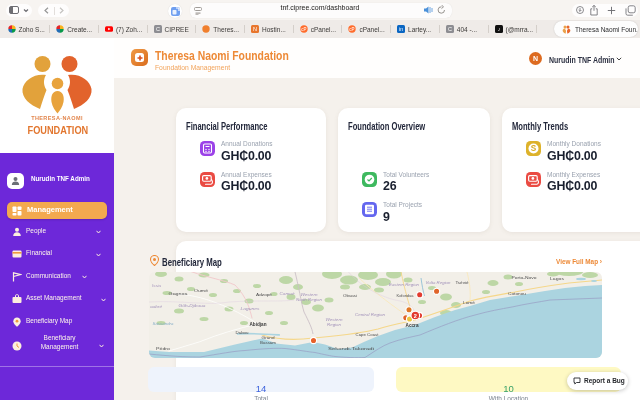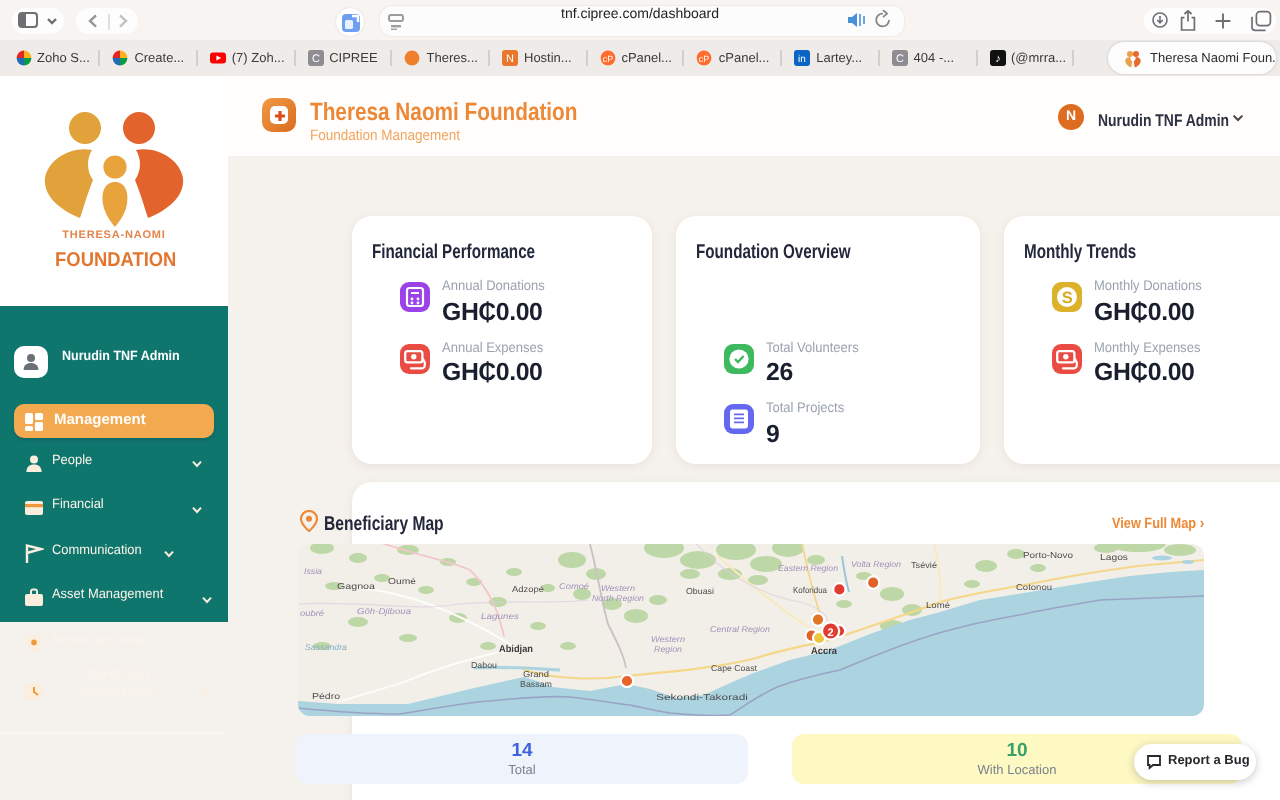--- a/index.html
+++ b/index.html
@@ -14,21 +14,21 @@
 .pill { position:absolute; background:#fefdfd; border-radius:8px; }
 #urlbar { position:absolute; left:190px; top:2.5px; width:262px; height:15px; background:#fdfcfc; border-radius:6px; box-shadow:0 0 1px rgba(0,0,0,0.12); }
 #urltext { position:absolute; left:0; right:0; top:4px; text-align:center; font-size:7px; color:#23211f; }
 .tab { position:absolute; top:20px; height:18px; overflow:hidden; }
 .tab .fav { position:absolute; left:7px; top:5px; width:8px; height:8px; border-radius:2px; }
 .tab .tt { position:absolute; left:18px; top:6px; font-size:6.5px; color:#3c3a38; white-space:nowrap; }
 .tabsep { position:absolute; top:25px; width:1px; height:8px; background:#d4cfca; }
 #activetab { position:absolute; left:554px; top:20.5px; width:83.5px; height:16.5px; background:#fdfdfd; border-radius:8px; box-shadow:0 0 1.5px rgba(0,0,0,0.18); overflow:hidden; }
 
 
-#sidebar { position:absolute; left:0; top:38px; width:114px; height:273px; background:#0f766e; }
+#sidebar { position:absolute; left:0; top:38px; width:114px; height:362px; background:#6d28d9; }
 #logobox { position:absolute; left:0; top:0; width:114px; height:115px; background:#ffffff; }
 .navrow { position:absolute; left:0; width:114px; height:22px; color:#fff; }
 .navrow .nicon { position:absolute; left:12px; top:3px; width:10px; height:10px; }
 .navrow .ntext { position:absolute; left:26px; top:3px; font-size:6.8px; color:#fdf4ea; transform:scaleX(0.95); transform-origin:0 0; white-space:nowrap; }
 .navrow .chev { position:absolute; top:6.5px; width:5px; height:3.5px; }
 #dashrow { position:absolute; left:7px; top:164px; width:100px; height:17px; background:#f3a94f; border-radius:5px; box-shadow:0 1px 2px rgba(0,0,0,0.15); }
 
 
 #header { position:absolute; left:114px; top:38px; width:526px; height:40px; background:#fffefd; }
 #hicon { position:absolute; left:131px; top:49px; width:17px; height:17px; border-radius:5px; background:linear-gradient(135deg,#f09a45,#d96c1e); }
@@ -46,21 +46,21 @@
 .stat .slabel { position:absolute; left:21px; top:-1px; font-size:7px; color:#9aa2af; transform:scaleX(0.93); transform-origin:0 0; white-space:nowrap; }
 .stat .sval { position:absolute; left:21px; top:7.6px; font-size:12.4px; font-weight:bold; color:#191f2e; letter-spacing:-0.2px; white-space:nowrap; }
 .stat { position:absolute; left:24px; height:26px; width:140px; }
 
 
 #mapcard { left:139px; top:241px; width:477px; height:175px; }
 #maptitle { position:absolute; left:162px; top:256.5px; font-size:10px; font-weight:bold; color:#22273a; transform:scaleX(0.78); transform-origin:0 0; white-space:nowrap; }
 #viewfull { position:absolute; left:556px; top:257px; font-size:7.5px; font-weight:bold; color:#ED8936; transform:scaleX(0.85); transform-origin:0 0; white-space:nowrap; }
 #mapbox { position:absolute; left:149px; top:272px; width:453px; height:86px; border-radius:6px; overflow:hidden; }
 .statbox { position:absolute; top:366.5px; height:25.5px; border-radius:6px; text-align:center; }
-.statbox .n { font-size:9.5px; font-weight:bold; margin-top:3px; }
+.statbox .n { font-size:9.5px; font-weight:normal; margin-top:16px; }
 .statbox .l { font-size:6.5px; color:#7a828e; margin-top:1px; }
 #bugbtn { position:absolute; left:567px; top:371.5px; width:61px; height:18px; background:#fff; border-radius:9px; box-shadow:0 1px 4px rgba(0,0,0,0.22); }
 #bugbtn span { position:absolute; left:17px; top:5px; font-size:6.5px; font-weight:bold; color:#26282c; }
 </style>
 </head>
 <body>
 
 <div id="toolbar">
   <div class="pill" style="left:6px;top:3.5px;width:26px;height:13px;"></div>
   <svg class="abs" style="left:9px;top:6px;" width="10" height="8" viewBox="0 0 10 8">

